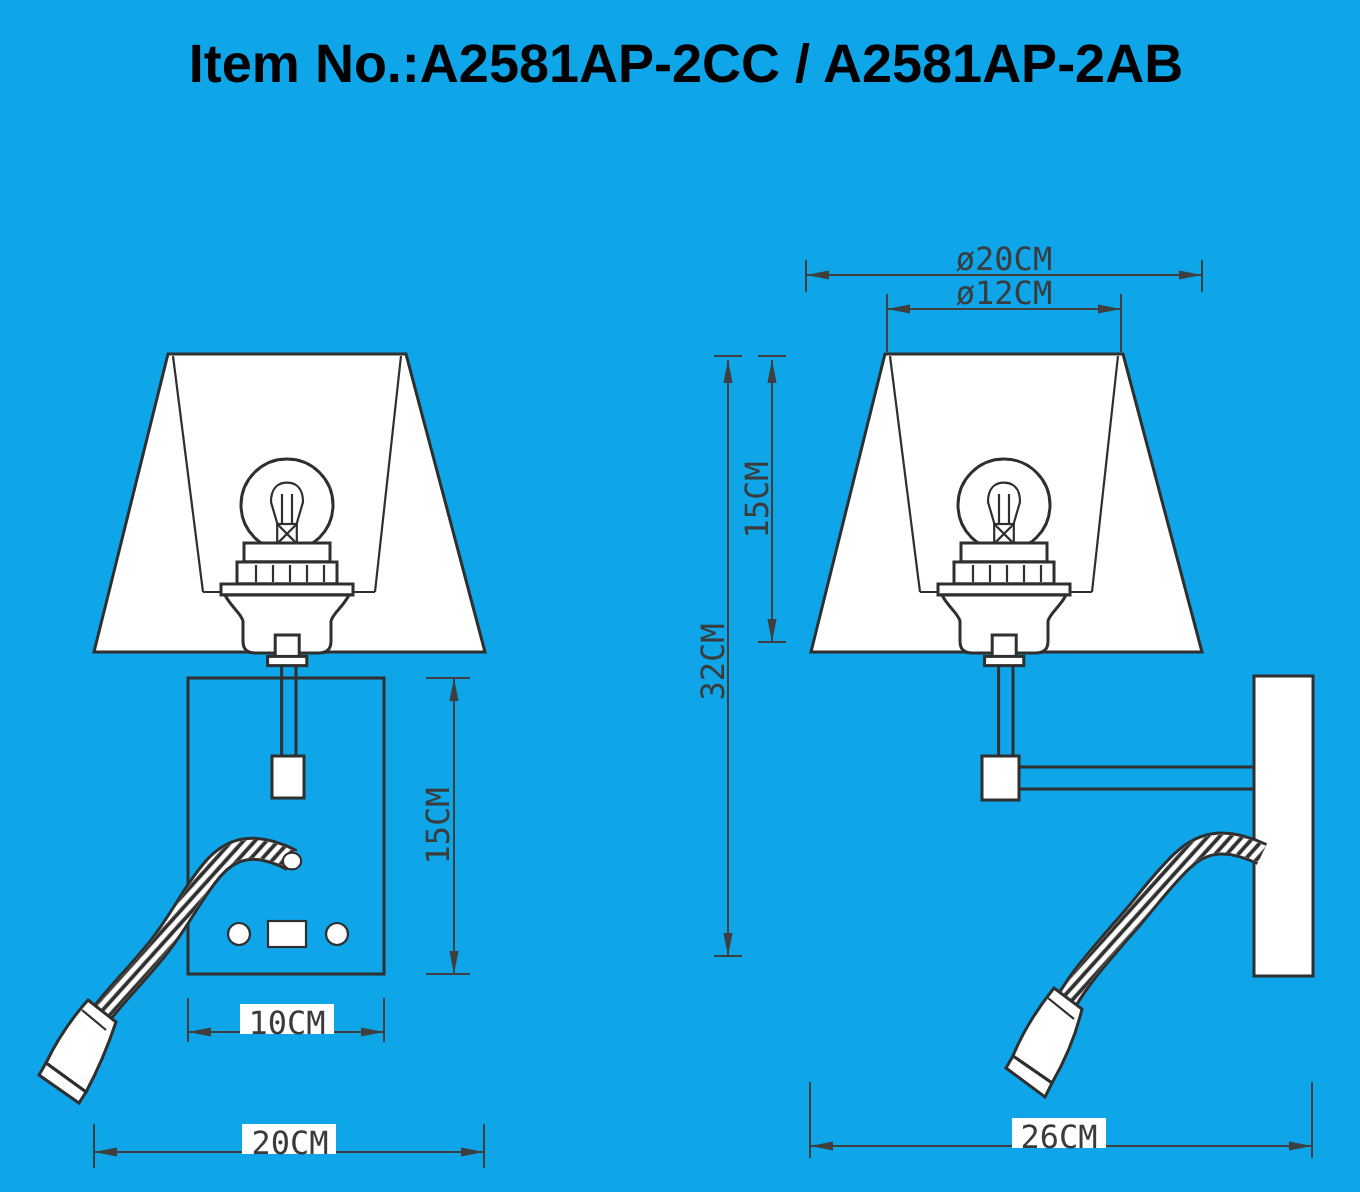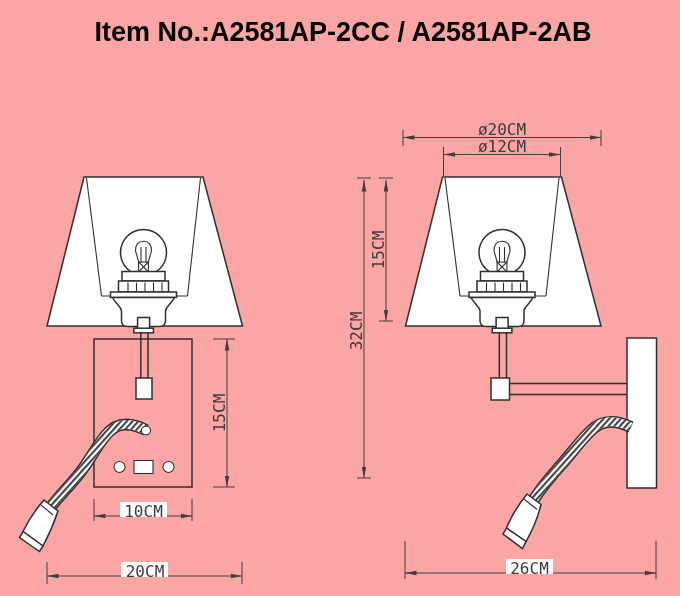--- a/index.html
+++ b/index.html
@@ -1,16 +1,16 @@
 <!DOCTYPE html>
 <html><head>
 <meta charset="utf-8">
 <style>
   html,body{margin:0;padding:0;background:#ffffff;}
-  #stage{position:relative;width:680px;height:596px;background:#fca5a5;overflow:hidden;}
+  #stage{position:relative;width:680px;height:596px;background:#0ea5e9;overflow:hidden;}
   svg{display:block;}
   .ln   {stroke:#2f2f2f;stroke-width:1.5;fill:none;}
   .lnf  {stroke:#2f2f2f;stroke-width:1.5;fill:#ffffff;}
   .thin {stroke:#2f2f2f;stroke-width:1.1;fill:none;}
   .thinf{stroke:#2f2f2f;stroke-width:1.1;fill:#ffffff;}
   .dimln{stroke:#3f3f3f;stroke-width:1;fill:none;}
   .dimtxt{font-family:"DejaVu Sans Mono",monospace;font-size:16px;fill:#3b3b3b;}
   .titletxt{font-family:"Liberation Sans",sans-serif;font-size:27px;font-weight:bold;fill:#000000;}
 </style>
 </head>

